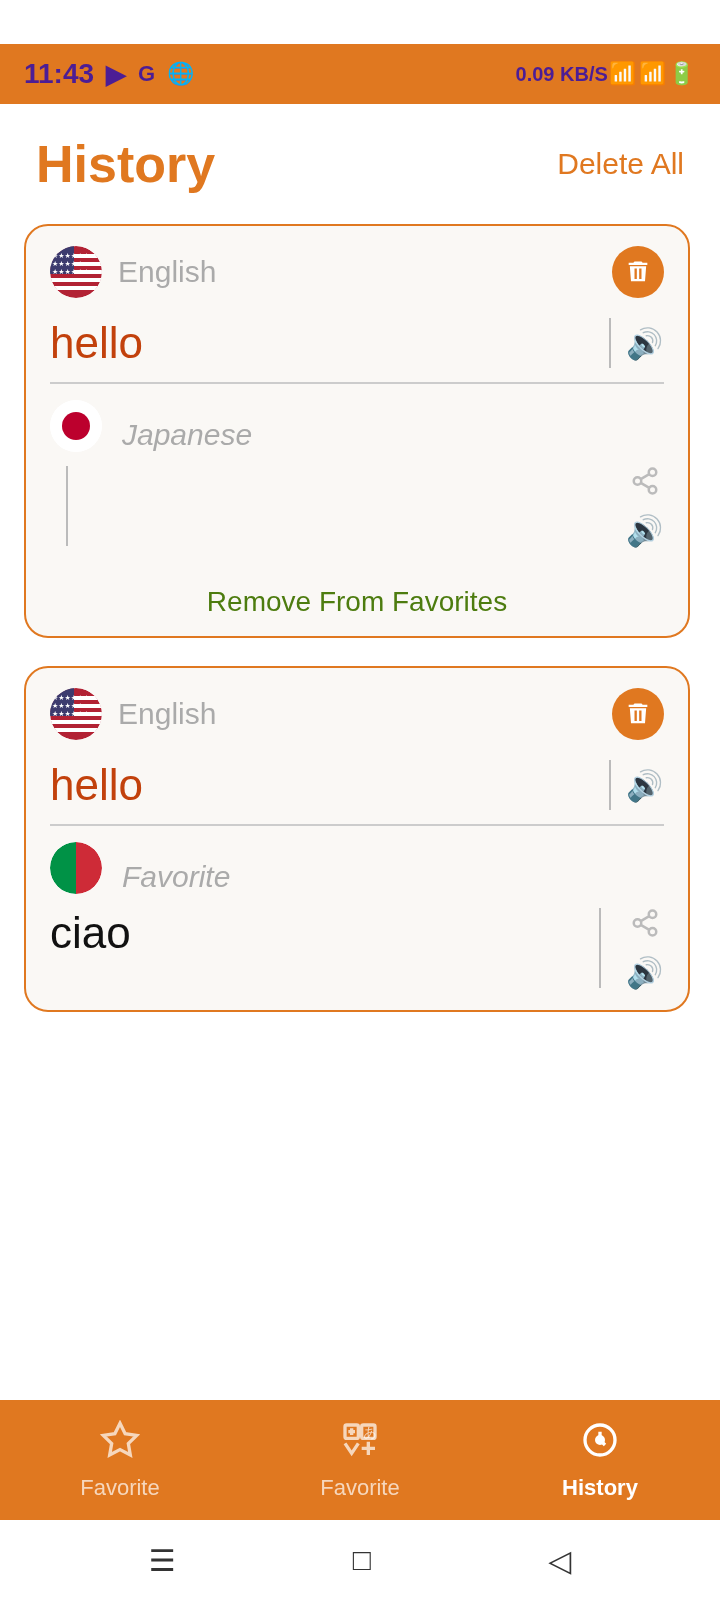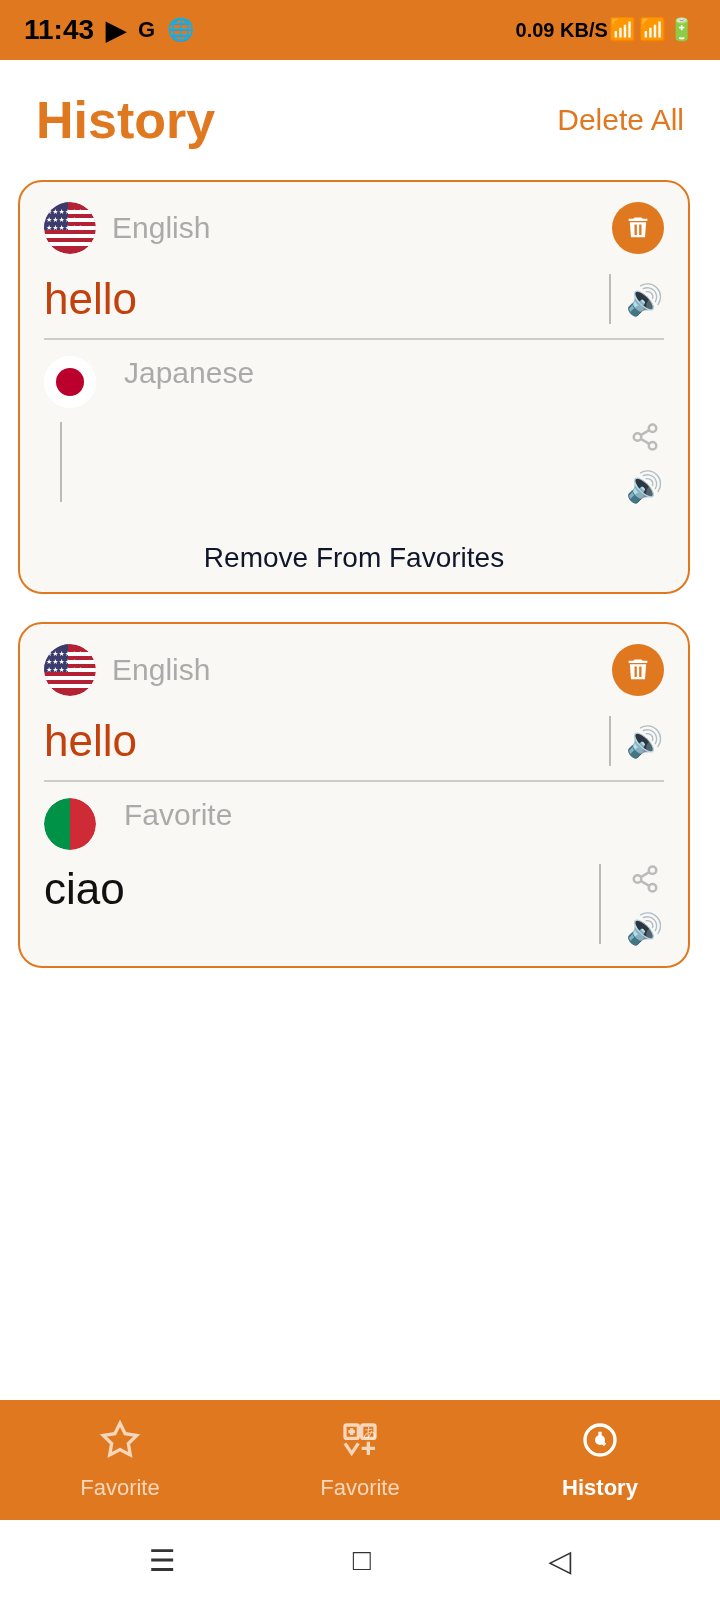--- a/index.html
+++ b/index.html
@@ -14,23 +14,24 @@
     }
 
     
     .status-bar {
       background: #E07820;
       height: 60px;
       display: flex;
       align-items: center;
       justify-content: space-between;
       padding: 0 24px;
-      color: #000000;
+      color: #4c1d95;
       font-size: 26px;
       font-weight: 600;
+      margin-top: 44px;
     }
     .status-left { display: flex; align-items: center; gap: 12px; }
     .status-right { display: flex; align-items: center; gap: 2px; font-size: 22px; }
     .status-time { font-size: 28px; font-weight: 700; }
 
     
     .header {
       padding: 30px 36px 20px 36px;
       display: flex;
       align-items: center;
@@ -47,21 +48,21 @@
       font-size: 30px;
       font-weight: 500;
       background: none;
       border: none;
       cursor: pointer;
     }
 
     
     .content {
       flex: 1;
-      padding: 10px 30px 20px 18px;
+      padding: 10px 30px 20px 24px;
       display: flex;
       flex-direction: column;
       gap: 28px;
       background: #fff;
     }
 
     
     .translation-card {
       border: 2px solid #E07820;
       border-radius: 24px;
@@ -144,23 +145,24 @@
       height: 2px;
       background: #ccc;
       margin: 0 24px;
     }
 
     .target-section {
       padding: 16px 24px 10px 24px;
     }
     .target-lang-info {
       display: flex;
-      align-items: flex-start;
-      gap: 28px;
+      align-items: flex-end;
+      gap: 20px;
       margin-bottom: 14px;
+      font-style: italic;
     }
 
     .target-translation-row {
       display: flex;
       align-items: flex-start;
       justify-content: space-between;
       padding-bottom: 10px;
     }
     .target-text {
       font-size: 44px;
@@ -172,21 +174,21 @@
       display: flex;
       flex-direction: column;
       align-items: center;
       gap: 10px;
       padding-left: 10px;
     }
 
     .favorites-btn {
       text-align: center;
       padding: 18px;
-      color: #0f172a;
+      color: #4d7c0f;
       font-size: 28px;
       font-weight: 500;
       cursor: pointer;
       border: none;
       background: none;
       width: 100%;
     }
 
     
     .share-icon {

